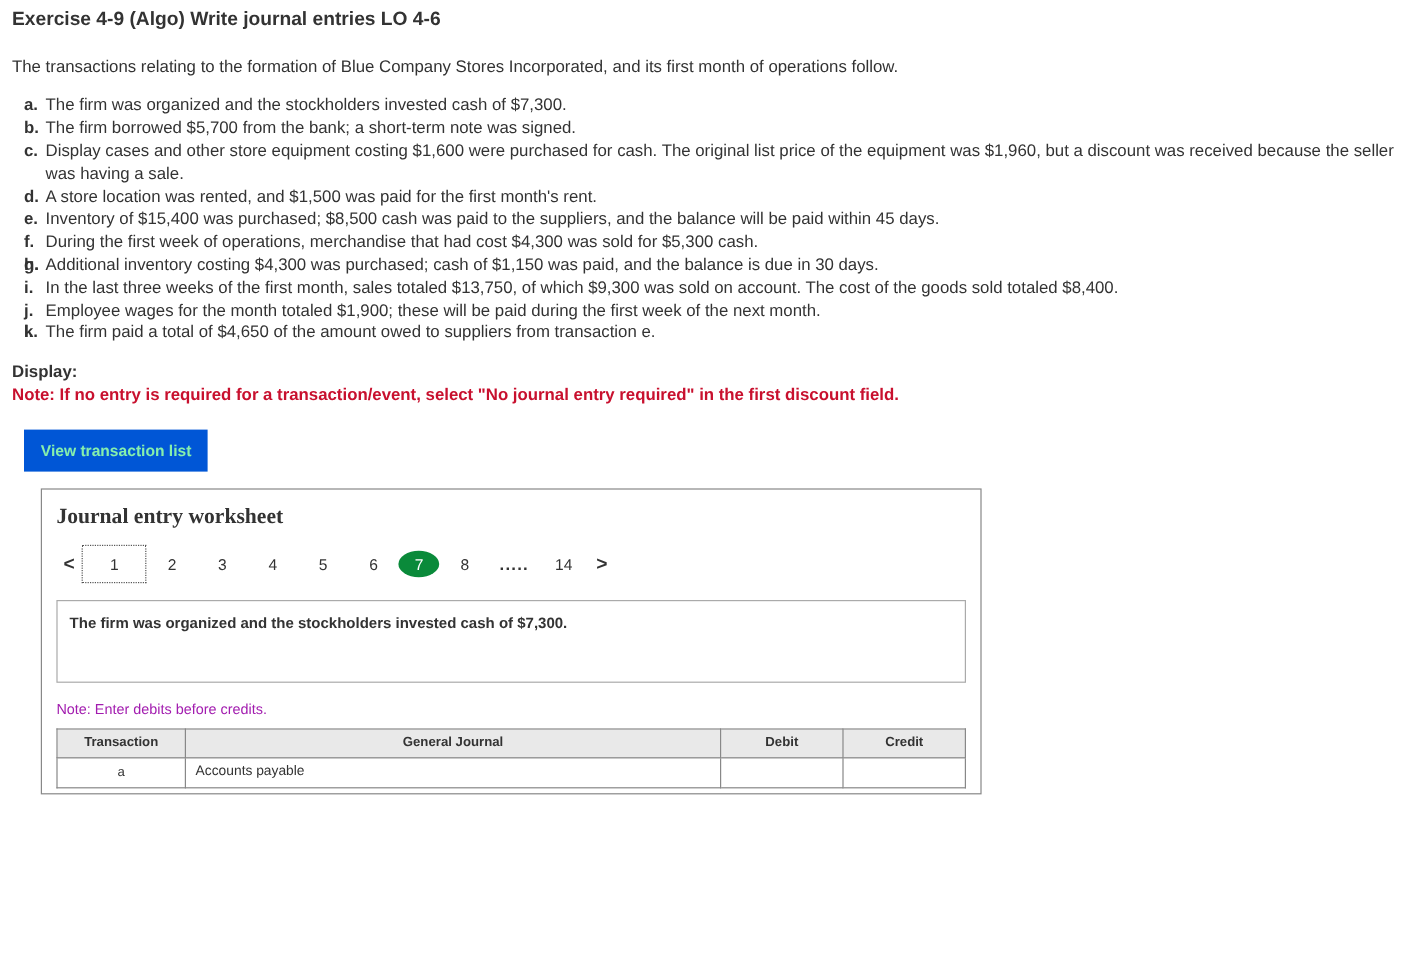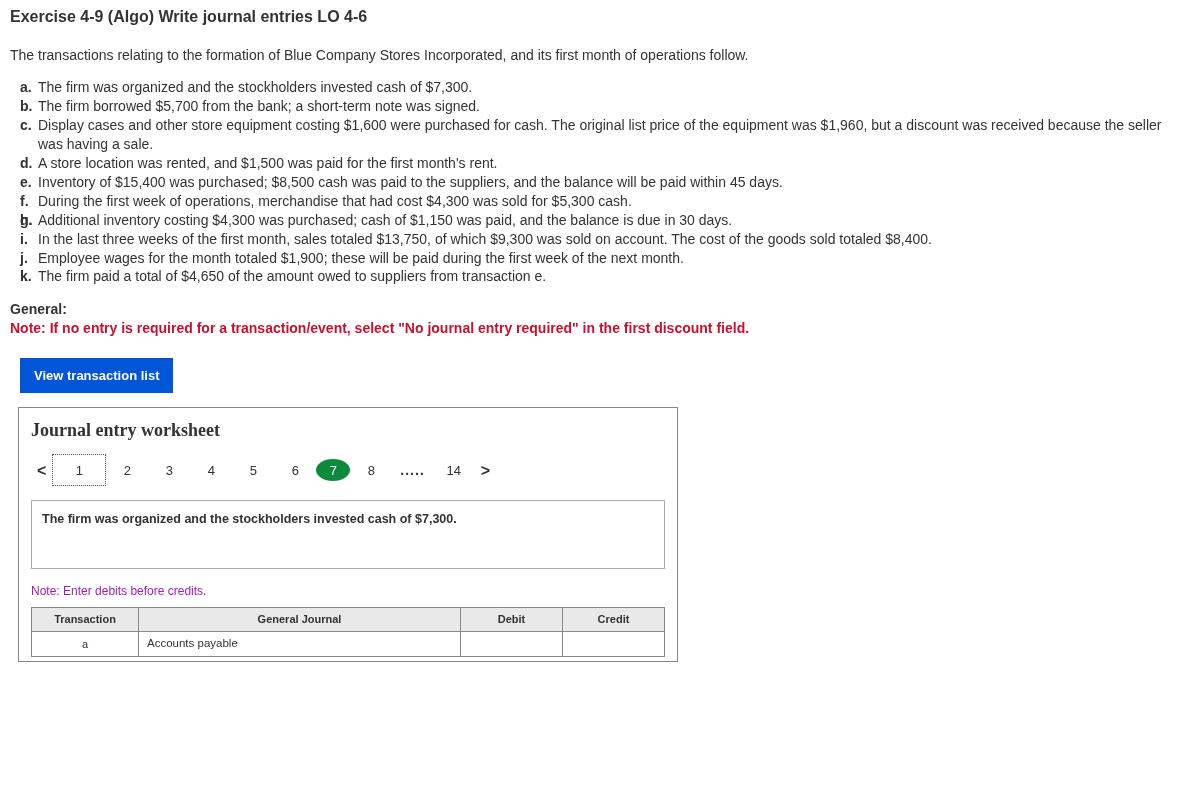--- a/index.html
+++ b/index.html
@@ -37,32 +37,32 @@
   .required-label {
     font-weight: bold;
   }
   .note-red {
     color: #c8102e;
     font-weight: bold;
   }
   .view-btn {
     display: inline-block;
     background: #0056d6;
-    color: #ffffff;
+    color: #86efac;
     font-weight: bold;
     font-size: 13px;
     padding: 10px 14px;
     border: none;
     margin: 20px 0 14px 10px;
     cursor: pointer;
   }
   .worksheet {
     border: 1px solid #888;
-    margin-left: 8px;
-    width: 660px;
+    margin-left: 24px;
+    width: 784px;
     padding: 10px 12px 0 12px;
     box-sizing: border-box;
   }
   .ws-title {
     font-weight: bold;
     font-size: 18px;
     font-family: Georgia, serif;
     margin-bottom: 12px;
   }
   .pager {
@@ -164,21 +164,21 @@
   <li><span class="marker">f.</span><span>During the first week of operations, merchandise that had cost $4,300 was sold for $5,300 cash.</span></li>
   <li><span class="marker">g.</span></li>
   <li><span class="marker">h.</span><span>Additional inventory costing $4,300 was purchased; cash of $1,150 was paid, and the balance is due in 30 days.</span></li>
   <li><span class="marker">i.</span><span>In the last three weeks of the first month, sales totaled $13,750, of which $9,300 was sold on account. The cost of the goods sold totaled $8,400.</span></li>
   <li><span class="marker">j.</span><span>Employee wages for the month totaled $1,900; these will be paid during the first week of the next month.</span></li>
   <li><span class="marker">k.</span></li>
   <li><span class="marker">l.</span><span>The firm paid a total of $4,650 of the amount owed to suppliers from transaction e.</span></li>
 </ol>
 
 <div>
-  <div class="required-label">General:</div>
+  <div class="required-label">Display:</div>
   <div class="note-red">Note: If no entry is required for a transaction/event, select "No journal entry required" in the first discount field.</div>
 </div>
 
 <button class="view-btn">View transaction list</button>
 
 <div class="worksheet">
   <div class="ws-title">Journal entry worksheet</div>
 
   <div class="pager">
     <span class="arrow">&lt;</span>

